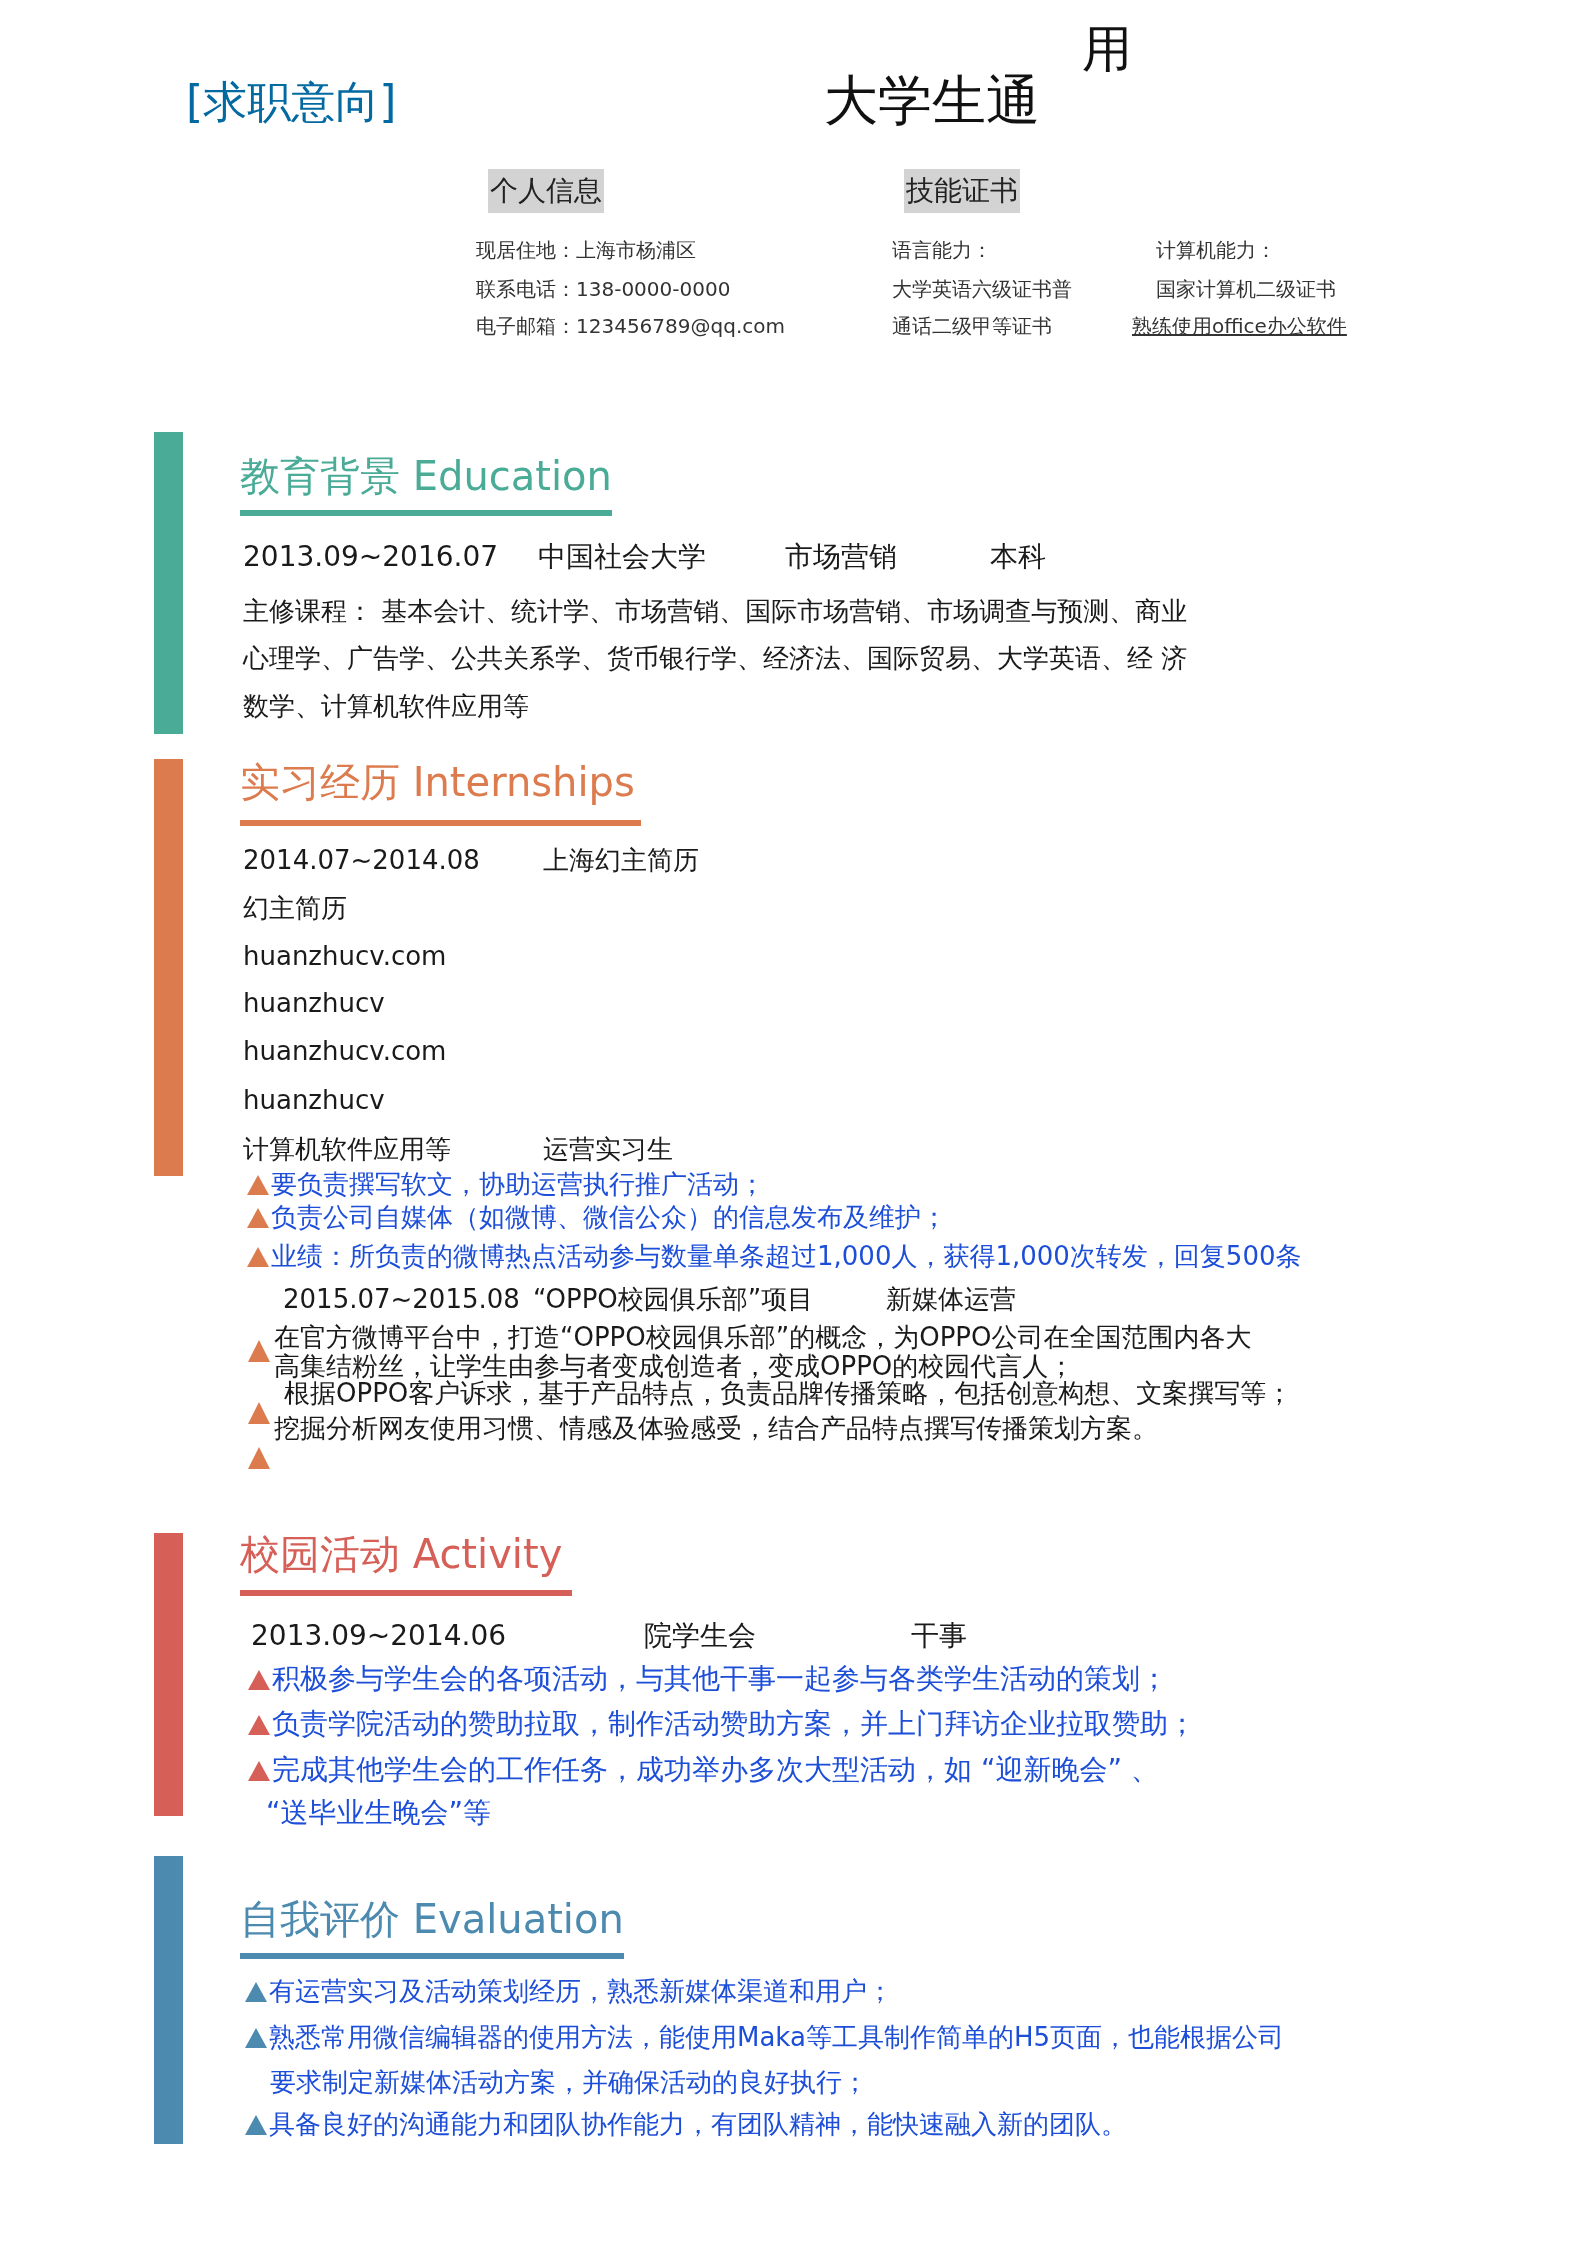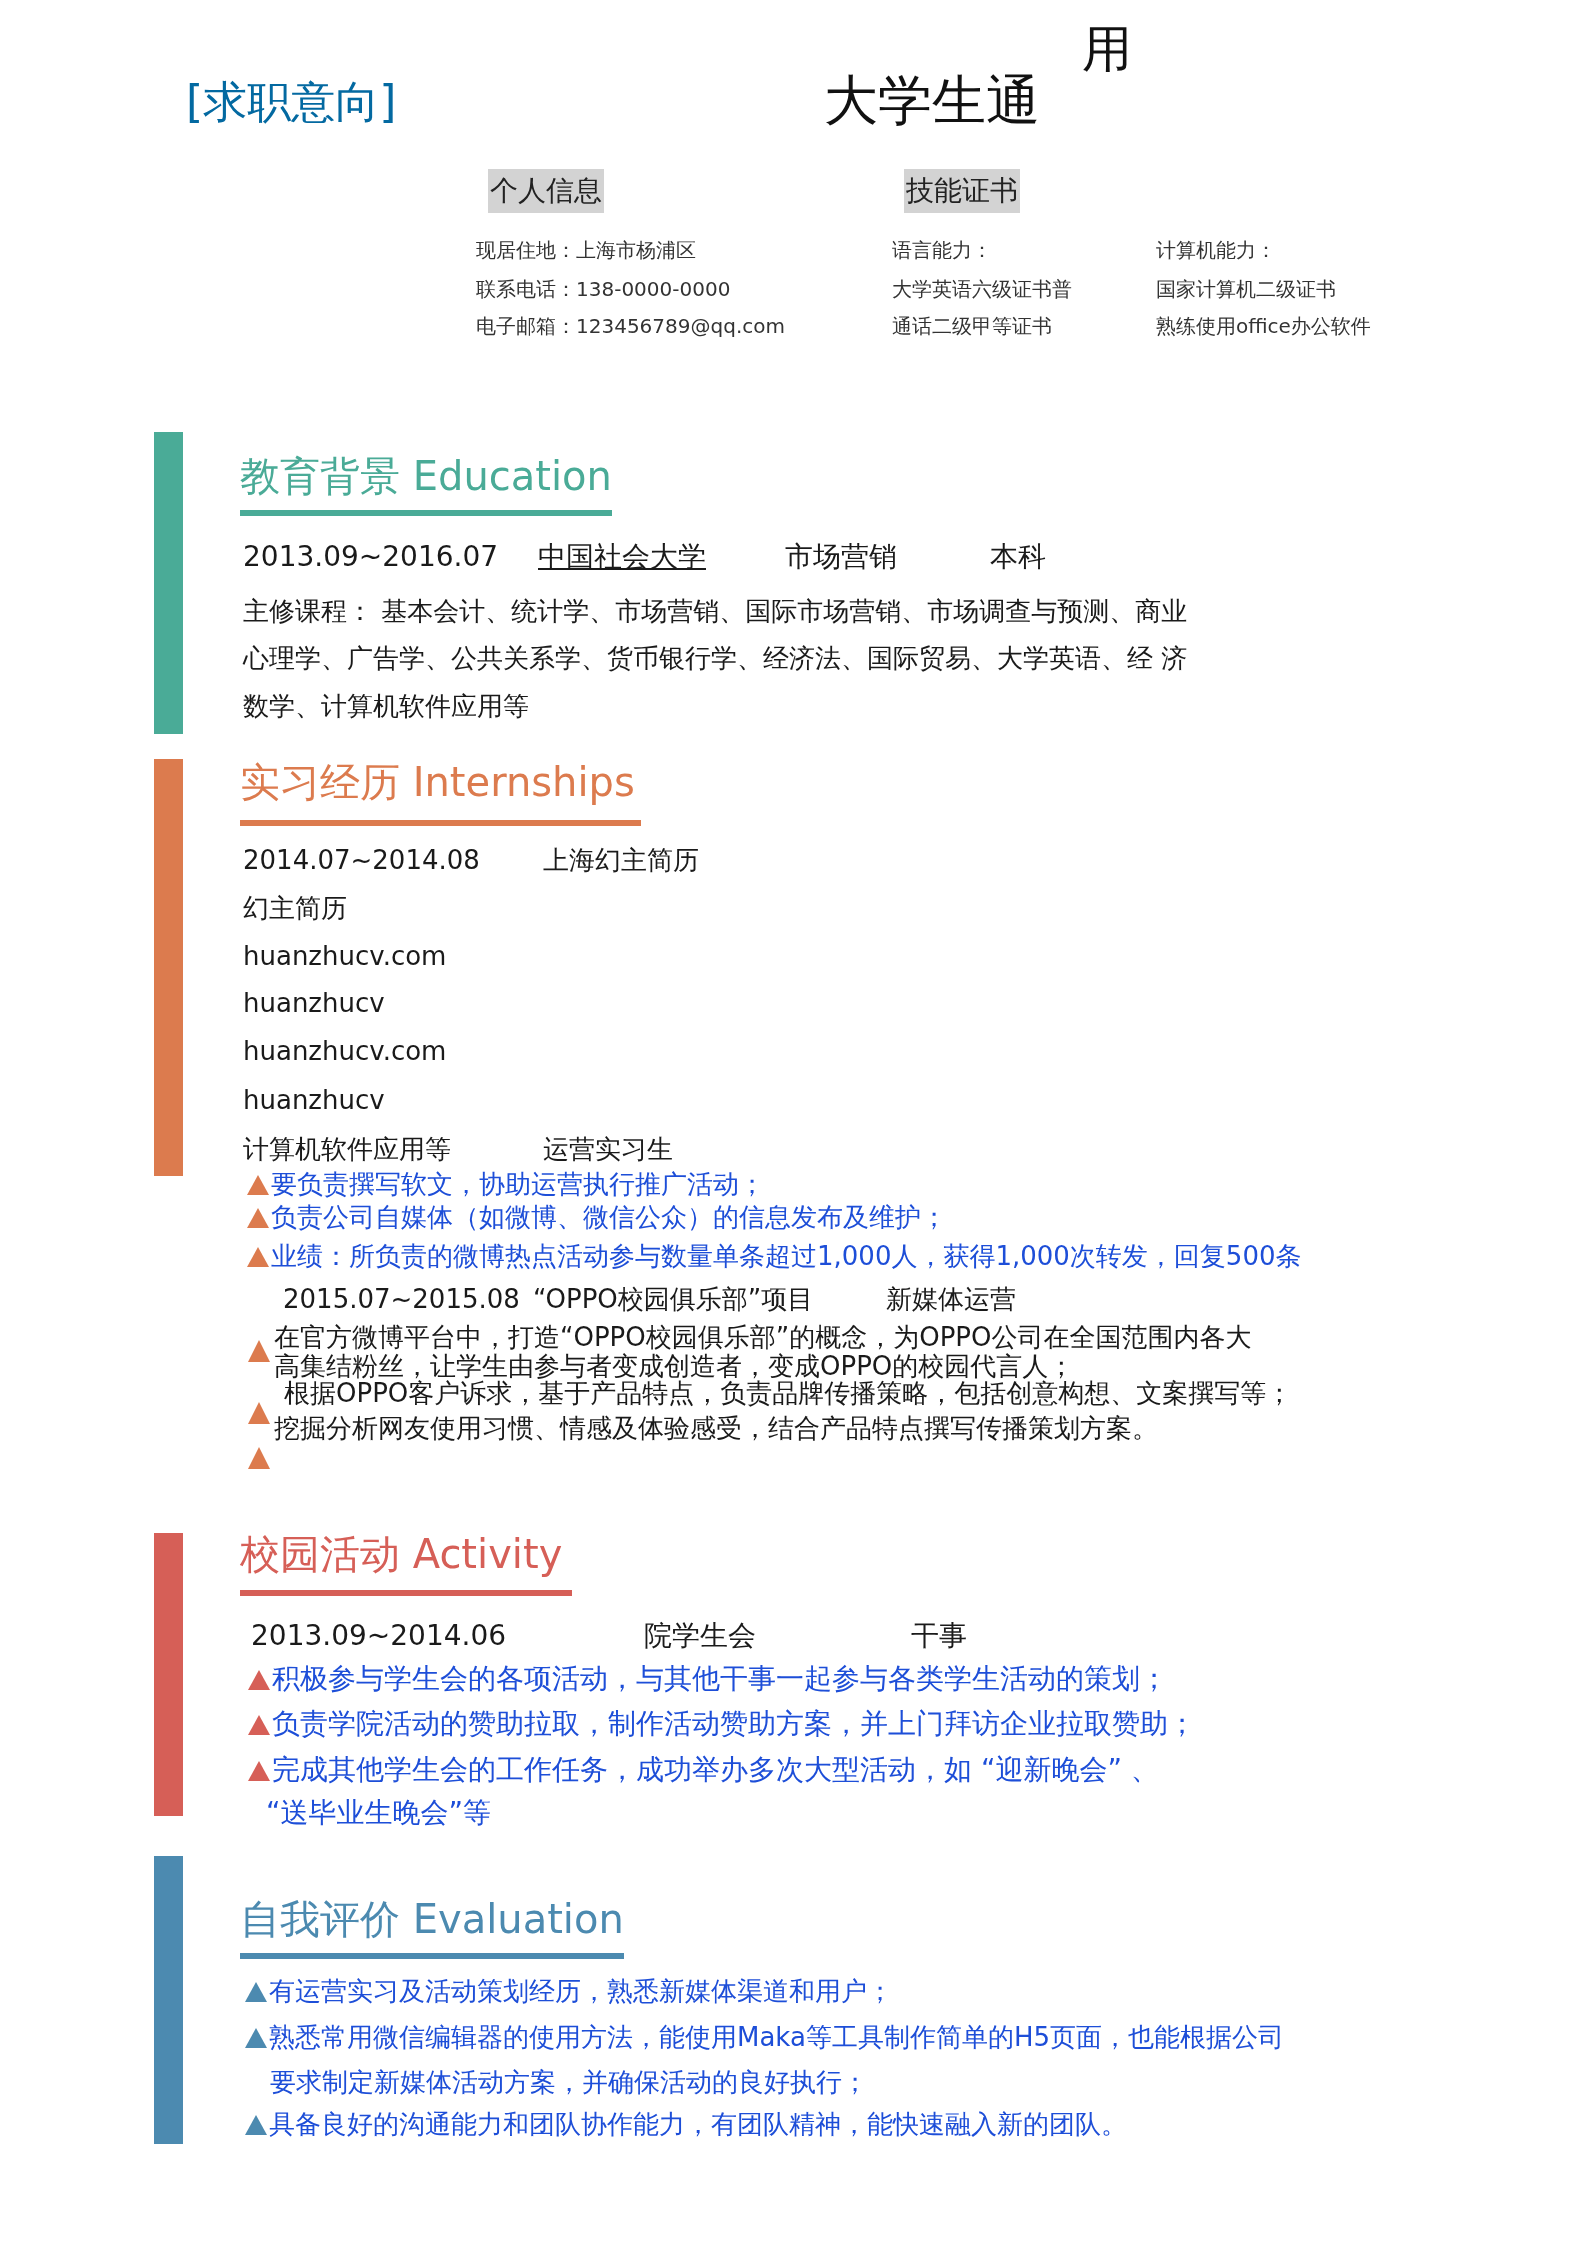--- a/index.html
+++ b/index.html
@@ -33,27 +33,27 @@
 <div class="info" style="left:476px; top:240px;">现居住地：上海市杨浦区</div>
 <div class="info" style="left:476px; top:279px;">联系电话：138-0000-0000</div>
 <div class="info" style="left:476px; top:316px;">电子邮箱：123456789@qq.com</div>
 
 <div class="tag-box" style="left:904px; top:169px;">技能证书</div>
 <div class="info" style="left:892px; top:240px;">语言能力：</div>
 <div class="info" style="left:892px; top:279px;">大学英语六级证书普</div>
 <div class="info" style="left:892px; top:316px;">通话二级甲等证书</div>
 <div class="info" style="left:1156px; top:240px;">计算机能力：</div>
 <div class="info" style="left:1156px; top:279px;">国家计算机二级证书</div>
-<div class="info" style="left:1156px; top:316px;">熟练使用office办公软件</div>
+<div class="info" style="left:1132px; top:316px;text-decoration:underline;">熟练使用office办公软件</div>
 
 <div class="bar" style="top:432px; height:302px; background:#4aab97;"></div>
 <div class="sec-title" style="top:456px; color:#4aab97;">教育背景 Education</div>
 <div class="sec-line" style="top:510px; width:372px; background:#4aab97;"></div>
 <div class="row" style="left:243px; top:543px;">2013.09~2016.07</div>
-<div class="row" style="left:538px; top:543px;text-decoration:underline;">中国社会大学</div>
+<div class="row" style="left:538px; top:543px;">中国社会大学</div>
 <div class="row" style="left:785px; top:543px;">市场营销</div>
 <div class="row" style="left:990px; top:543px;">本科</div>
 <div class="para" style="left:243px; top:598px;">主修课程：  基本会计、统计学、市场营销、国际市场营销、市场调查与预测、商业</div>
 <div class="para" style="left:243px; top:645px;">心理学、广告学、公共关系学、货币银行学、经济法、国际贸易、大学英语、经 济</div>
 <div class="para" style="left:243px; top:693px;">数学、计算机软件应用等</div>
 
 <div class="bar" style="top:759px; height:417px; background:#dc7b4e;"></div>
 <div class="sec-title" style="top:762px; color:#dc7b4e;">实习经历 Internships</div>
 <div class="sec-line" style="top:820px; width:401px; background:#dc7b4e;"></div>
 <div class="para" style="left:243px; top:847px;">2014.07~2014.08</div>

